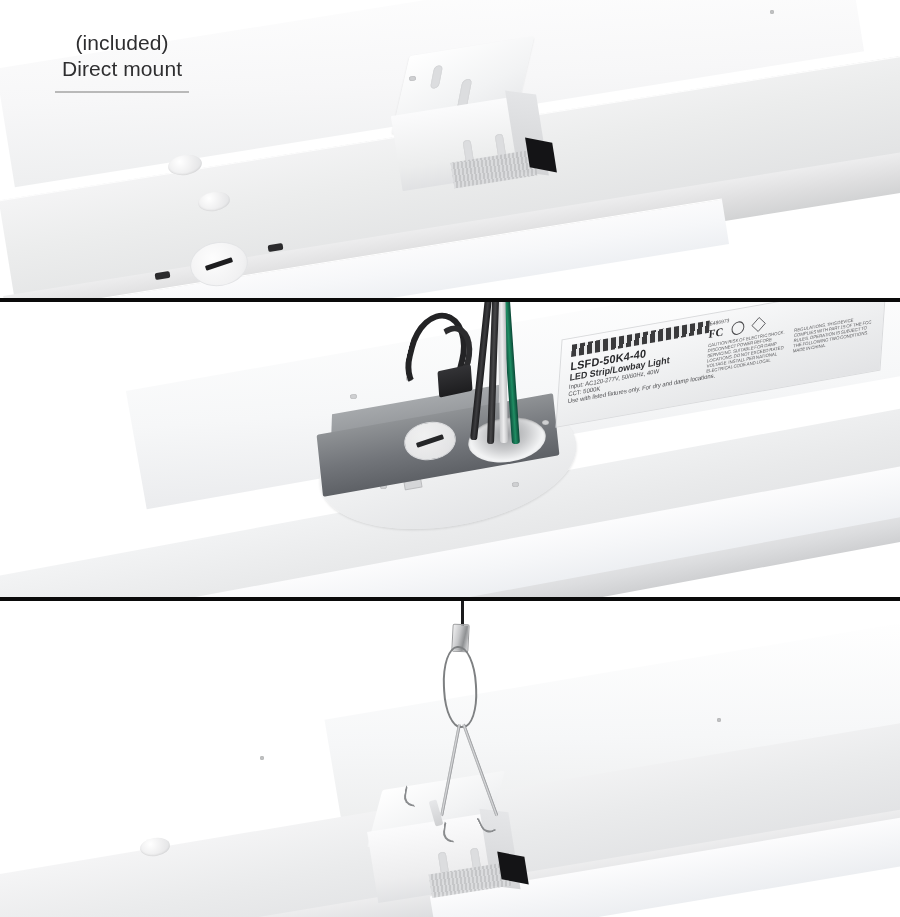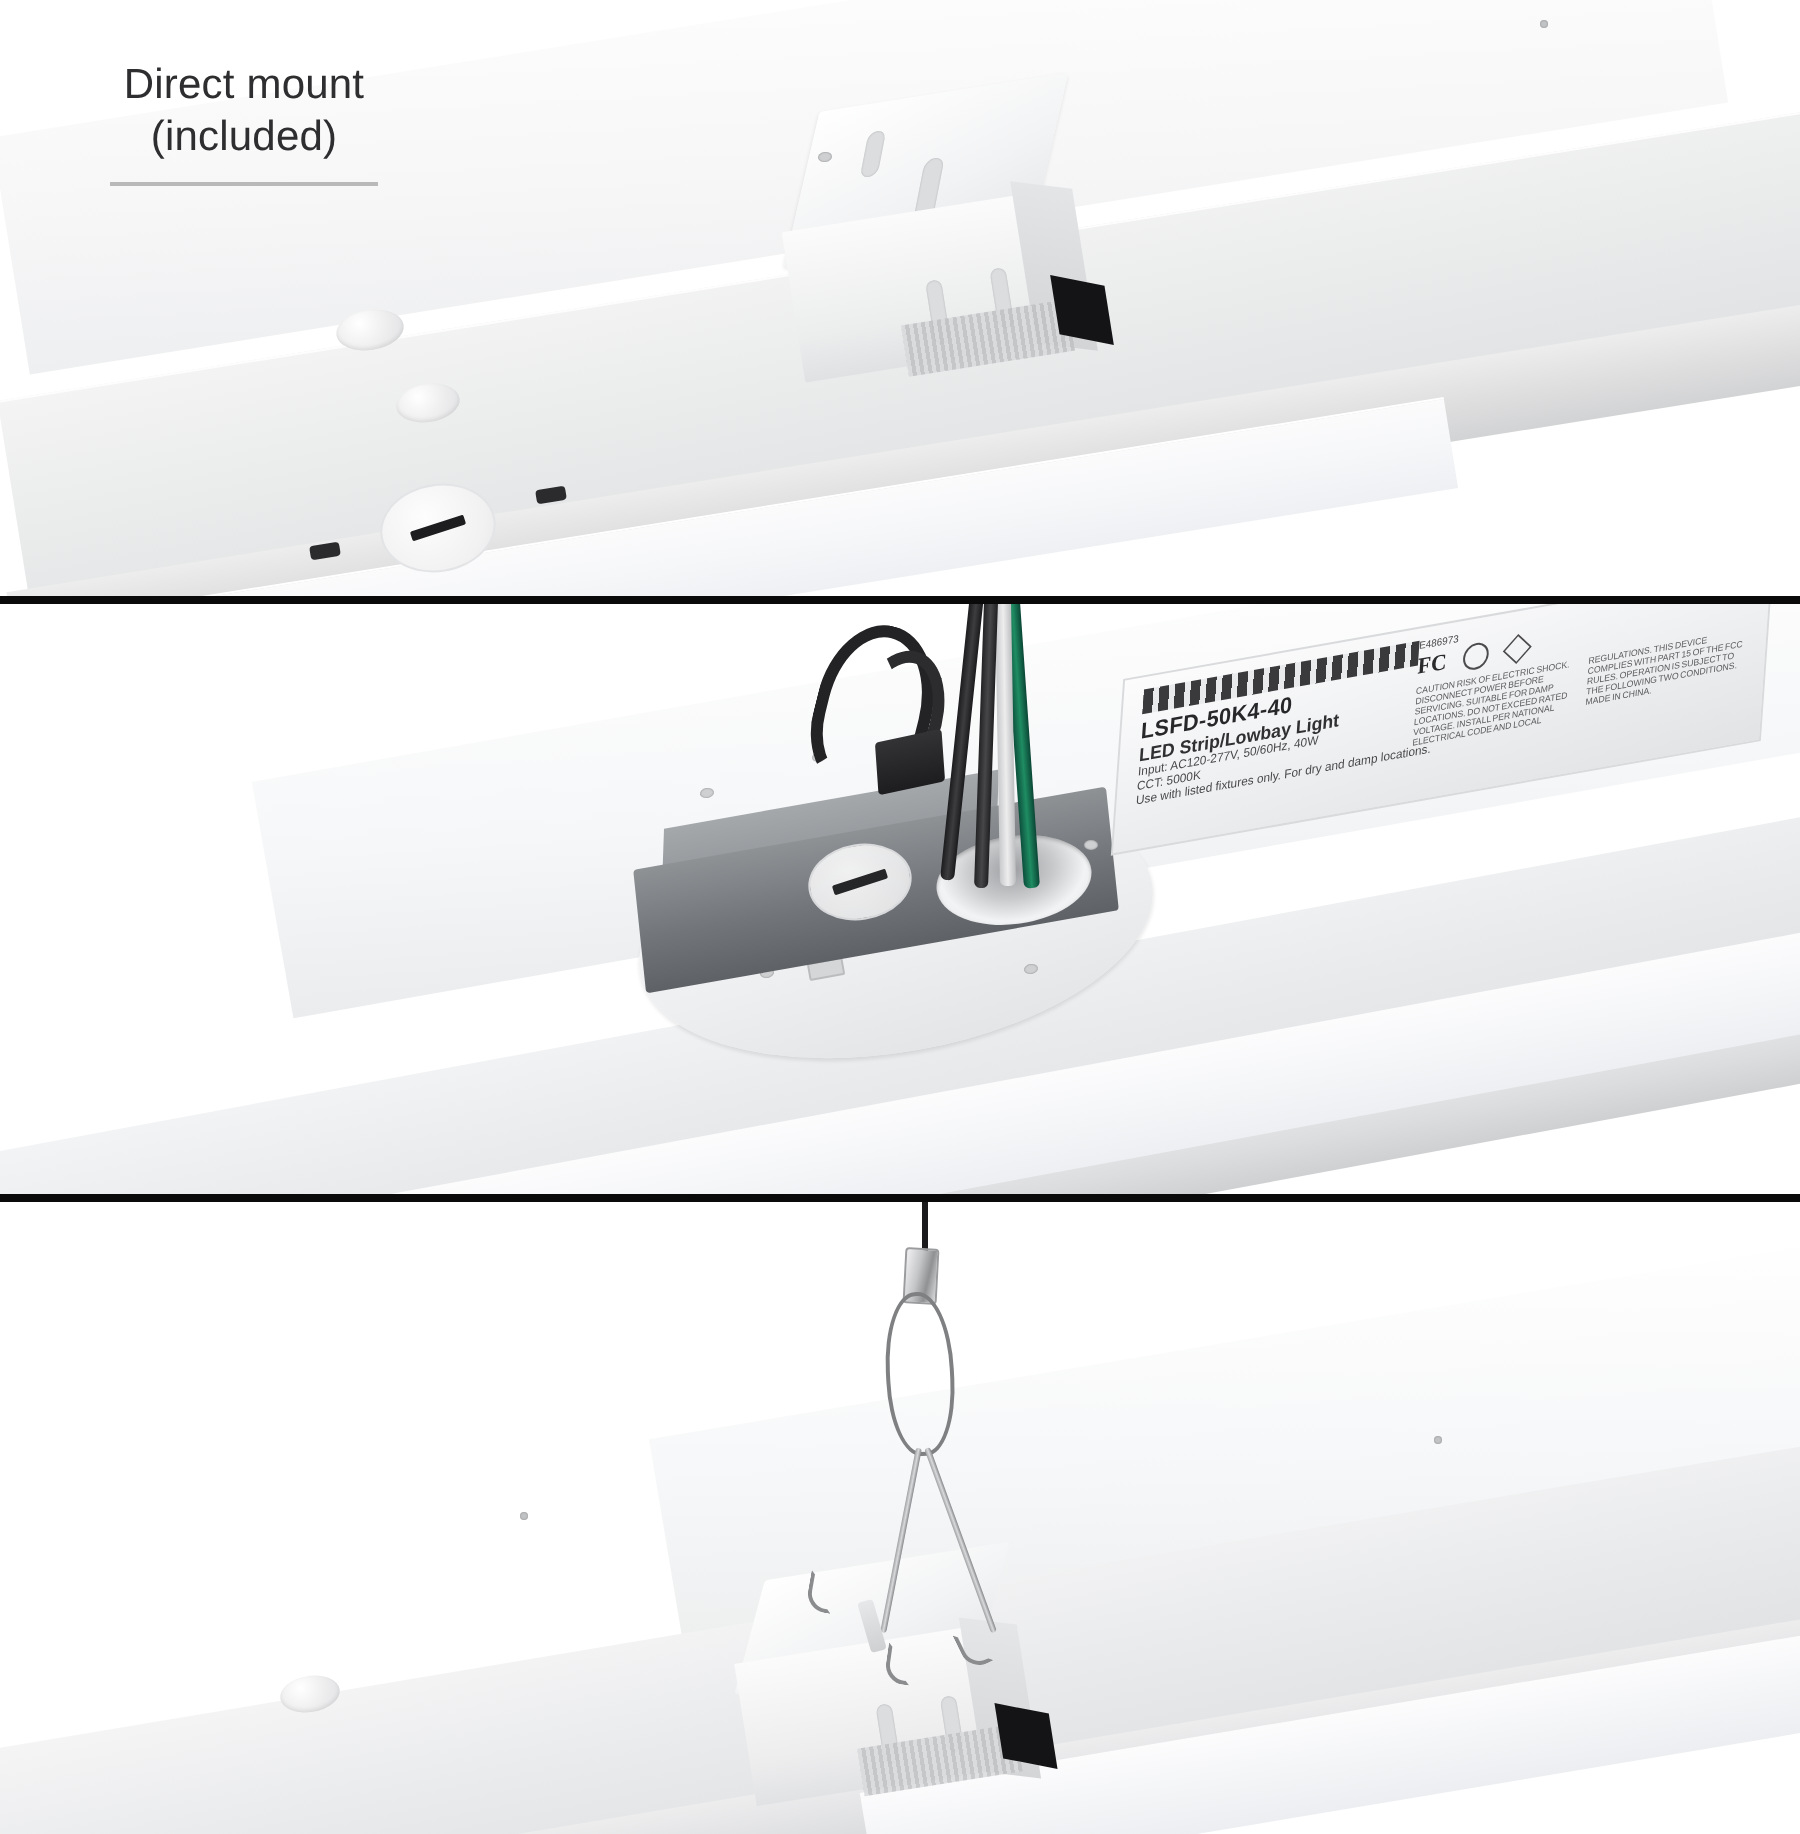--- a/index.html
+++ b/index.html
@@ -362,22 +362,22 @@
       <div id="p1-box-front"></div>
       <div id="p1-box-side"></div>
       <div class="slot" style="left:465px;top:140px;width:8px;height:32px;transform:rotate(-9deg);"></div>
       <div class="slot" style="left:497px;top:134px;width:8px;height:30px;transform:rotate(-9deg);"></div>
       <div id="p1-mesh"></div>
       <div id="p1-darkgap"></div>
       <div class="tiny-hole" style="left:770px;top:10px;"></div>
     </div>
 
     <div class="caption" id="caption-1">
+      <span class="line">(included)</span>
       <span class="line">Direct mount</span>
-      <span class="line">(included)</span>
       <div class="rule"></div>
     </div>
   </div>
 
   <div class="divider" id="divider-1"></div>
 
   <div class="panel" id="panel-2">
     <div class="art">
       <div id="p2-back"></div>
       <div id="p2-top"></div>

